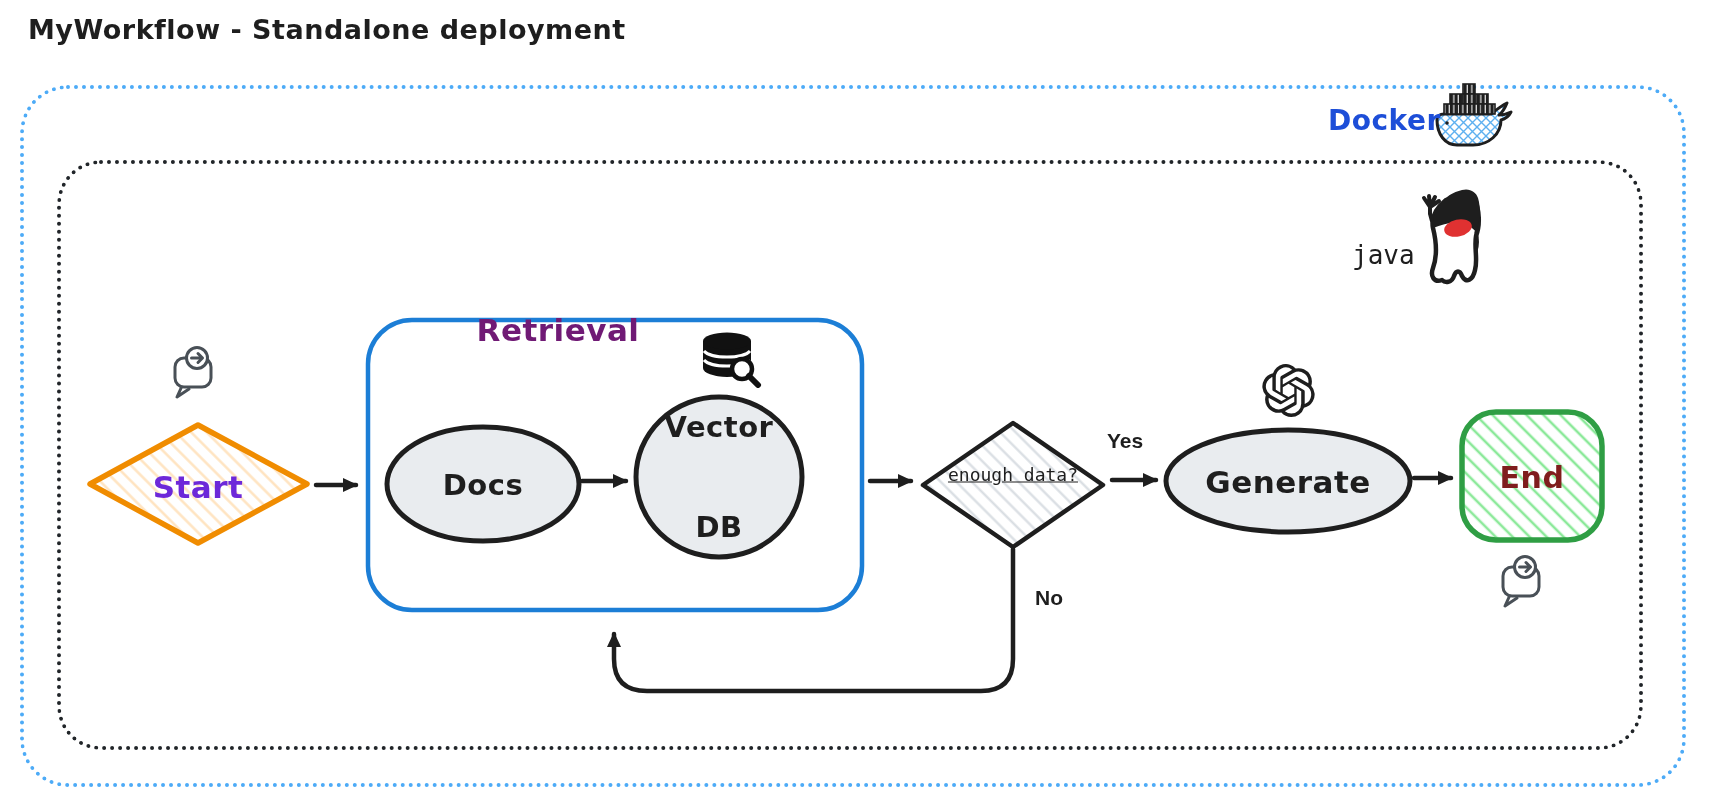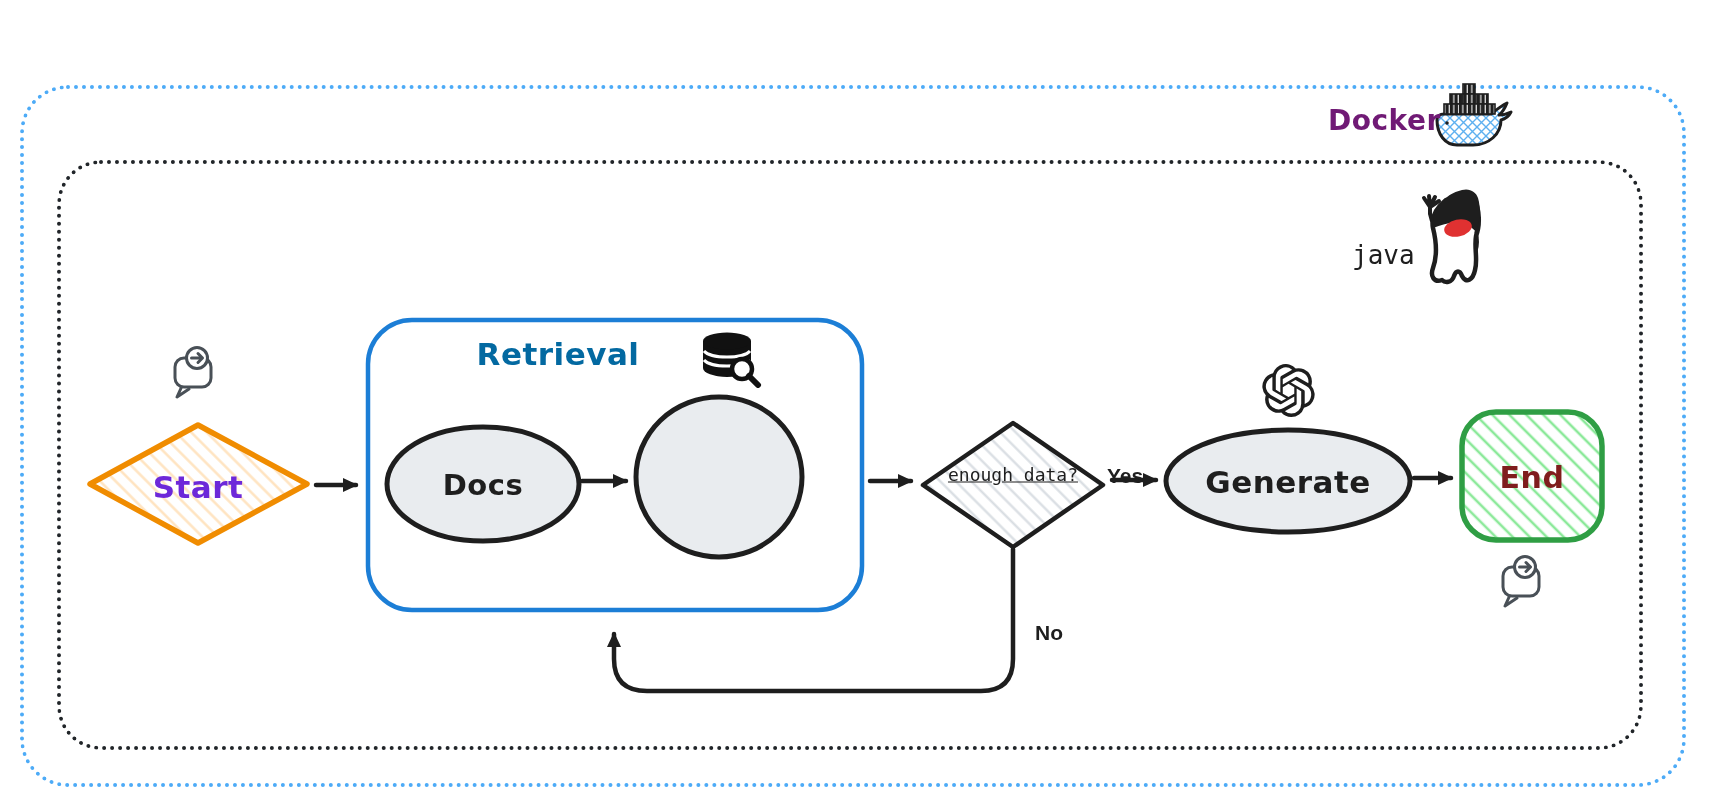--- a/index.html
+++ b/index.html
@@ -6,25 +6,25 @@
   .canvas{position:relative;width:1709px;height:807px;background:#ffffff;overflow:hidden;
           font-family:"DejaVu Sans", sans-serif;color:#1e1e1e;}
   .abs{position:absolute;}
   .dotted-box{position:absolute;border-style:dotted;background:transparent;}
   #docker-box{left:20px;top:85px;width:1658px;height:694px;border:4px dotted #4dabf7;border-radius:48px;}
   #java-box{left:57px;top:160px;width:1578px;height:582px;border:4px dotted #212529;border-radius:44px;}
   .label{position:absolute;white-space:pre;letter-spacing:.5px;}
   .centered{transform:translate(-50%,-50%);text-align:center;}
   .hand{font-family:"DejaVu Sans", sans-serif;font-weight:600;}
   .mono{font-family:"DejaVu Sans Mono", monospace;font-weight:500;letter-spacing:0;margin-top:16px;}
-  .plain{font-family:"Liberation Sans", sans-serif;font-weight:600;letter-spacing:0;margin-top:35px;}
+  .plain{font-family:"Liberation Sans", sans-serif;font-weight:600;letter-spacing:0;}
   #title-label{left:28px;top:14px;font-size:27px;font-weight:700;color:#1e1e1e;}
-  #docker-label{left:1328px;top:104px;font-size:28px;font-weight:700;color:#701a75;}
+  #docker-label{left:1328px;top:104px;font-size:28px;font-weight:700;color:#1d4ed8;}
   #java-label{left:1352px;top:224px;font-size:26px;color:#1e1e1e;}
-  #retrieval-label{left:558px;top:354px;font-size:31px;color:#0369a1;}
+  #retrieval-label{left:558px;top:330px;font-size:31px;color:#701a75;}
   #start-label{left:198px;top:487px;font-size:31px;color:#6d28d9;}
   #docs-label{left:483px;top:485px;font-size:29px;}
   #vector-label{left:719px;top:477px;font-size:29px;line-height:1.15;}
   #decision-label{left:1013px;top:458px;font-size:18px;text-decoration:underline;}
   #yes-label{left:1125px;top:441px;font-size:21px;}
   #no-label{left:1049px;top:598px;font-size:21px;}
   #generate-label{left:1288px;top:482px;font-size:31px;}
   #end-label{left:1532px;top:477px;font-size:30px;color:#7f1d1d;}
   svg{display:block;}
 </style>
@@ -138,24 +138,29 @@
     <g stroke="#495057" stroke-width="3" fill="#ffffff" stroke-linejoin="round" stroke-linecap="round">
       <path d="M14,41 L9,52 L21,44"></path>
       <rect x="7" y="13" width="36" height="29" rx="9"></rect>
       <circle cx="29" cy="13" r="10.5"></circle>
     </g>
     <g stroke="#495057" stroke-width="3" fill="none" stroke-linecap="round" stroke-linejoin="round">
       <path d="M23.5,13 H34 M30,8.5 L34.5,13 L30,17.5"></path>
     </g>
   </svg>
 
+  <div id="title-label" class="label hand">MyWorkflow - Standalone deployment</div>
   <div id="docker-label" class="label hand">Docker</div>
   <div id="java-label" class="label mono">java</div>
   <div id="retrieval-label" class="label hand centered">Retrieval</div>
   <div id="start-label" class="label hand centered">Start</div>
   <div id="docs-label" class="label hand centered">Docs</div>
+  <div id="vector-label" class="label hand centered">
+    <div>Vector</div>
+    <div>DB</div>
+  </div>
   <div id="decision-label" class="label mono centered">enough data?</div>
   <div id="yes-label" class="label plain centered">Yes</div>
   <div id="no-label" class="label plain centered">No</div>
   <div id="generate-label" class="label hand centered">Generate</div>
   <div id="end-label" class="label hand centered">End</div>
 
 </div>
 
 </body></html>

